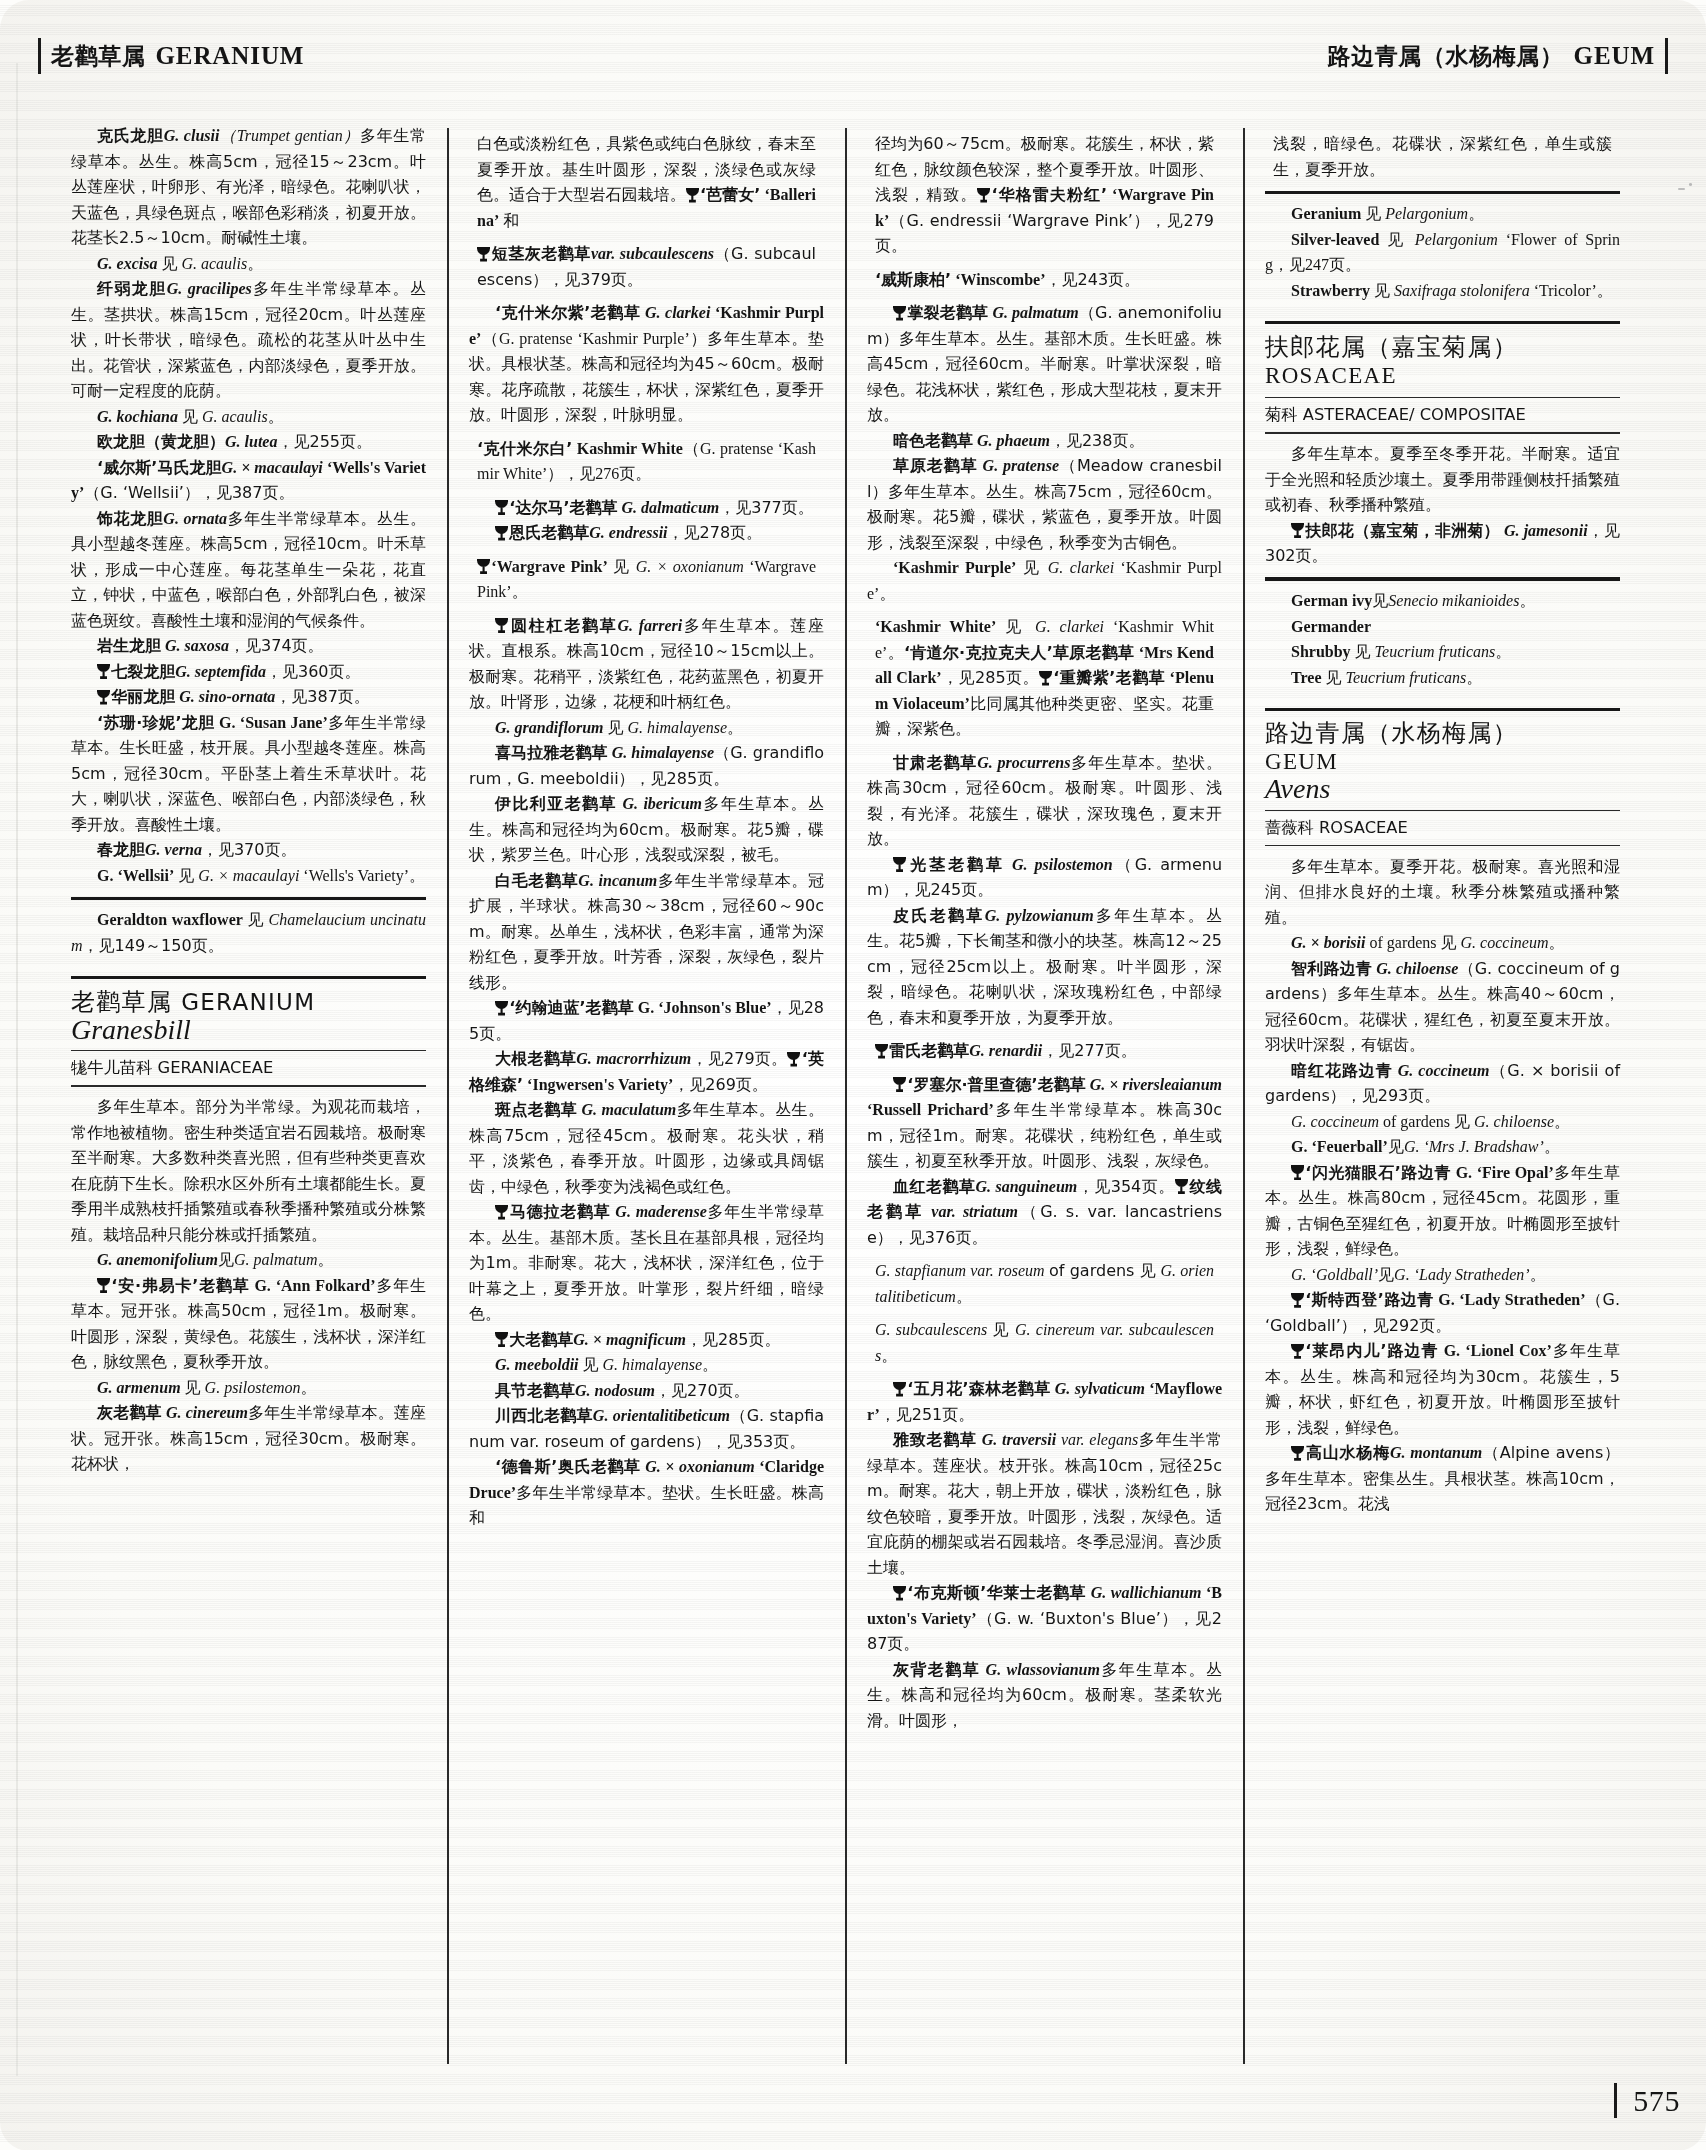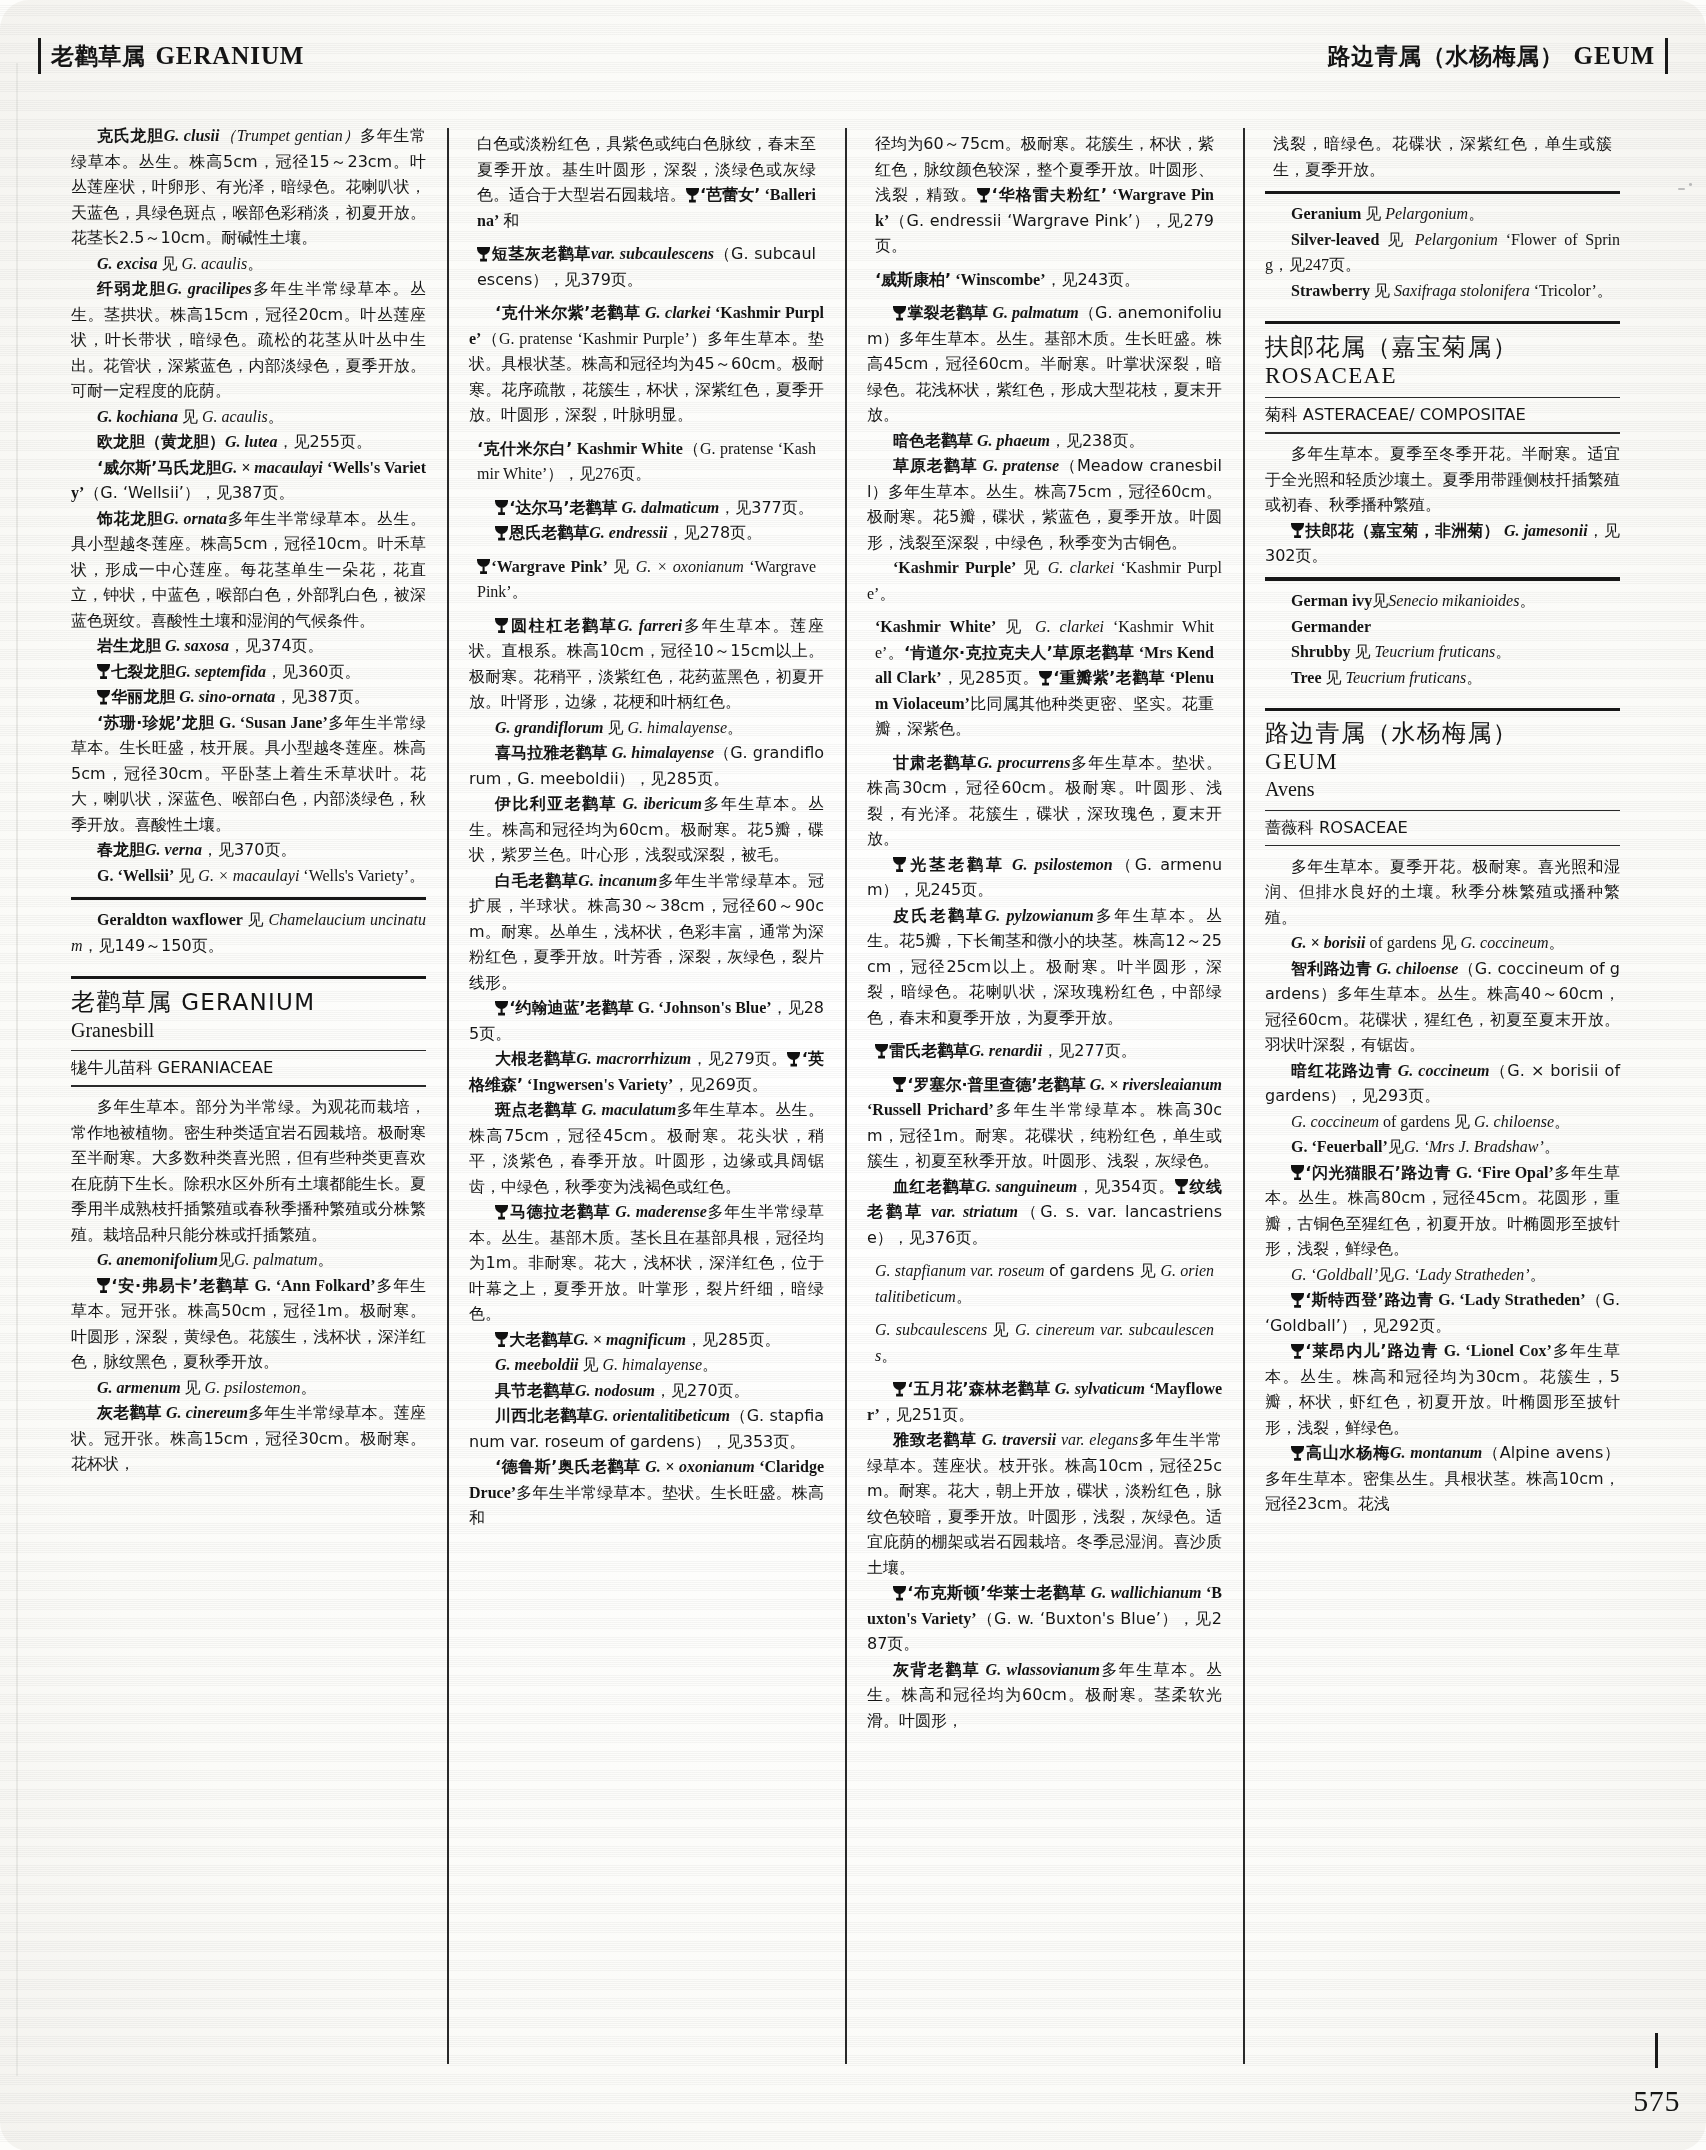--- a/index.html
+++ b/index.html
@@ -96,33 +96,33 @@
   .genus-head{padding:7.5px 0 7.5px 0;}
   .genus-cn{
     font-family:"DejaVu Sans","Liberation Sans",sans-serif;
     font-size:24px;line-height:30px;letter-spacing:1.3px;
   }
   .genus-lat{
     font-size:23px;line-height:28px;letter-spacing:1.3px;
     font-variant:small-caps;
   }
   .genus-common{
-    font-size:20px;line-height:26px;
+    font-size:28px;line-height:26px;font-style:italic;
   }
   .family-line{
     padding:5px 0 5px 0;
     font-size:16.3px;line-height:24px;
   }
   .family-line .cn{font-family:"DejaVu Sans","Liberation Sans",sans-serif;}
   .gap-s{height:7.5px;}
 
   
   .folio{
     position:absolute;right:26px;bottom:33px;
-    display:flex;align-items:center;gap:16px;flex-direction:column;
+    display:flex;align-items:center;gap:16px;
   }
   .folio-bar{width:3.1px;height:35px;background:#1a1a1a;}
   .folio-num{font-size:30px;letter-spacing:0.6px;}
 
   
   .scanmark{position:absolute;background:#bdbdbd;}
   .sm1{right:21.3px;top:188px;width:6.3px;height:1.9px;border-radius:1.3px;}
   .sm2{right:14.4px;top:183px;width:2.5px;height:2.5px;border-radius:50%;}
   .edge-l{position:absolute;left:16.3px;top:63px;bottom:75px;width:1.3px;background:#e8e8e4;}
   .noise{position:absolute;left:0;top:0;right:0;bottom:0;pointer-events:none;opacity:.035;

